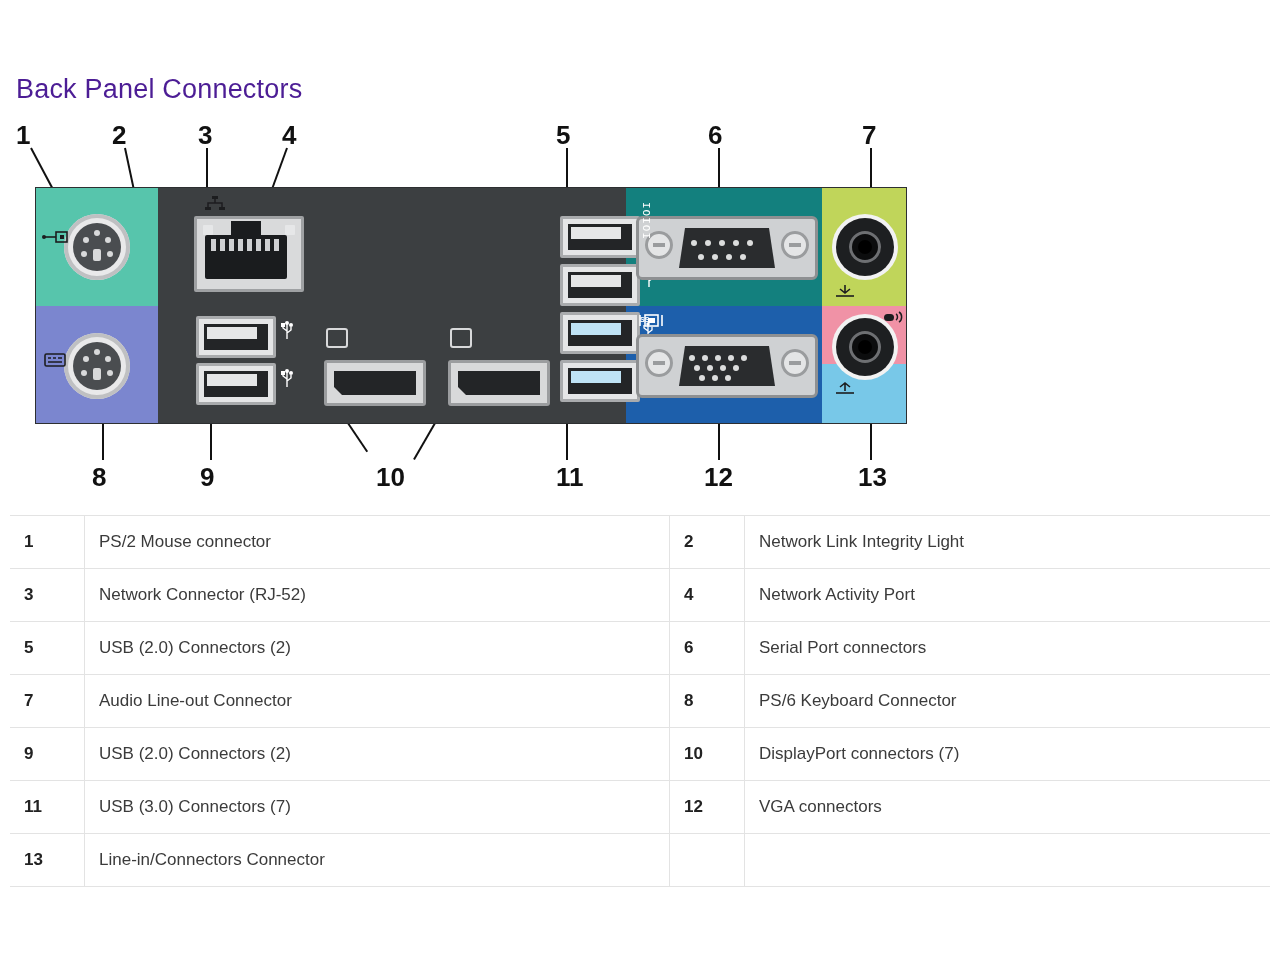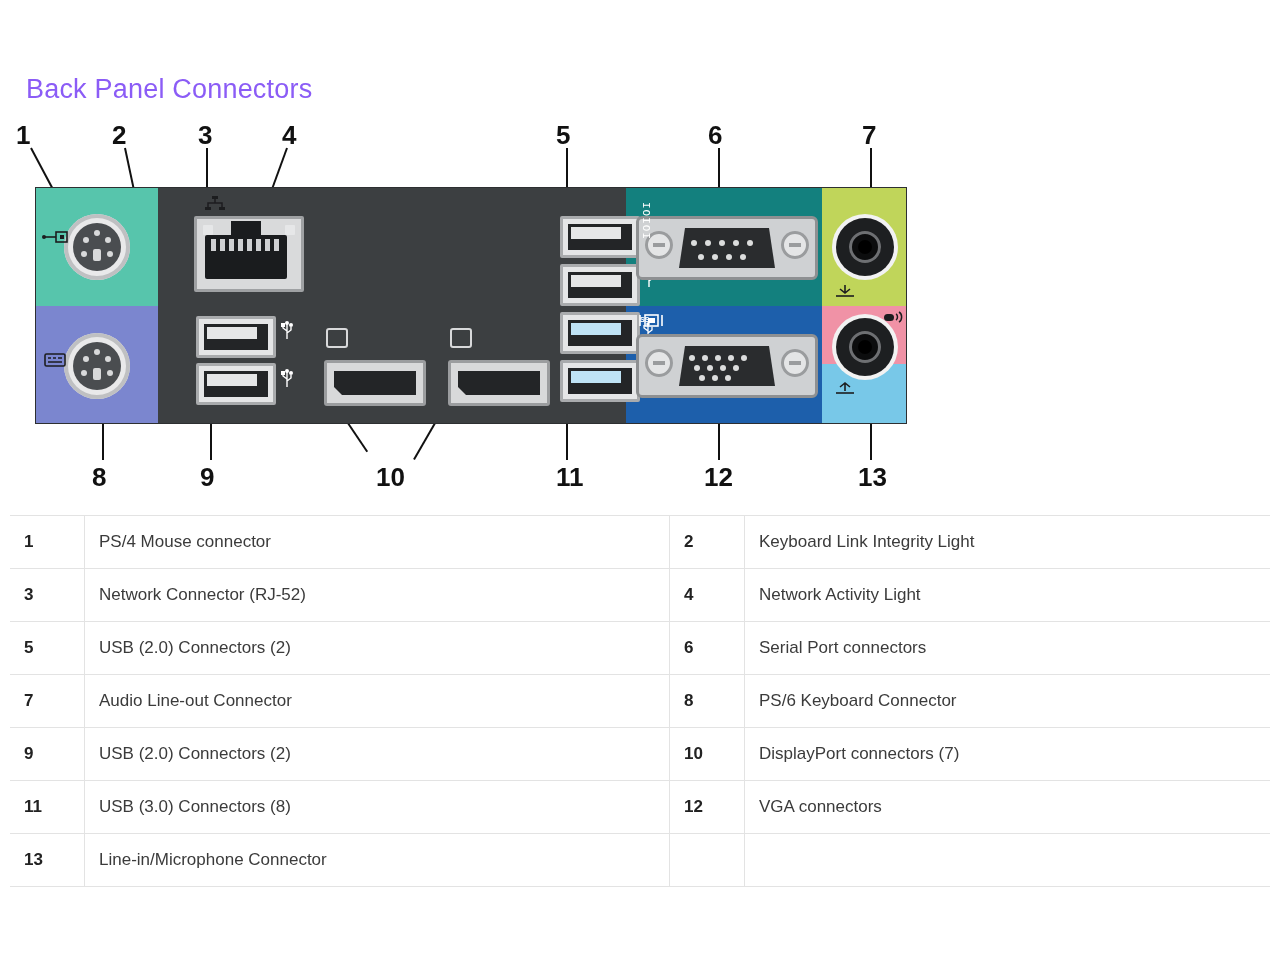--- a/index.html
+++ b/index.html
@@ -6,23 +6,23 @@
   body{
     width:1280px;height:960px;
     background:#ffffff;
     font-family:"Liberation Sans", sans-serif;
     color:#333333;
     overflow:hidden;
     position:relative;
   }
   .page-title{
     position:absolute;
-    left:26px; top:56px;
+    left:16px; top:56px;
     font-size:27px;
-    color:#8b5cf6;
+    color:#4c1d95;
     font-weight:400;
     letter-spacing:.2px;
   }
 
   
   .diagram{
     position:absolute;
     left:0; top:110px;
     width:1000px; height:395px;
   }
@@ -430,29 +430,29 @@
         </svg>
     </div>
 
   </div>
 </div>
 
 <table class="legend">
   <tbody>
     <tr>
       <td class="num">1</td>
-      <td class="lbl">PS/4 Mouse connector</td>
+      <td class="lbl">PS/2 Mouse connector</td>
       <td class="num2">2</td>
-      <td class="lbl2">Keyboard Link Integrity Light</td>
+      <td class="lbl2">Network Link Integrity Light</td>
     </tr>
     <tr>
       <td class="num">3</td>
       <td class="lbl">Network Connector (RJ-52)</td>
       <td class="num2">4</td>
-      <td class="lbl2">Network Activity Light</td>
+      <td class="lbl2">Network Activity Port</td>
     </tr>
     <tr>
       <td class="num">5</td>
       <td class="lbl">USB (2.0) Connectors (2)</td>
       <td class="num2">6</td>
       <td class="lbl2">Serial Port connectors</td>
     </tr>
     <tr>
       <td class="num">7</td>
       <td class="lbl">Audio Line-out Connector</td>
@@ -460,24 +460,24 @@
       <td class="lbl2">PS/6 Keyboard Connector</td>
     </tr>
     <tr>
       <td class="num">9</td>
       <td class="lbl">USB (2.0) Connectors (2)</td>
       <td class="num2">10</td>
       <td class="lbl2">DisplayPort connectors (7)</td>
     </tr>
     <tr>
       <td class="num">11</td>
-      <td class="lbl">USB (3.0) Connectors (8)</td>
+      <td class="lbl">USB (3.0) Connectors (7)</td>
       <td class="num2">12</td>
       <td class="lbl2">VGA connectors</td>
     </tr>
     <tr>
       <td class="num">13</td>
-      <td class="lbl">Line-in/Microphone Connector</td>
+      <td class="lbl">Line-in/Connectors Connector</td>
       <td class="num2 empty"></td>
       <td class="lbl2"></td>
     </tr>
   </tbody>
 </table>
 
 </body></html>

